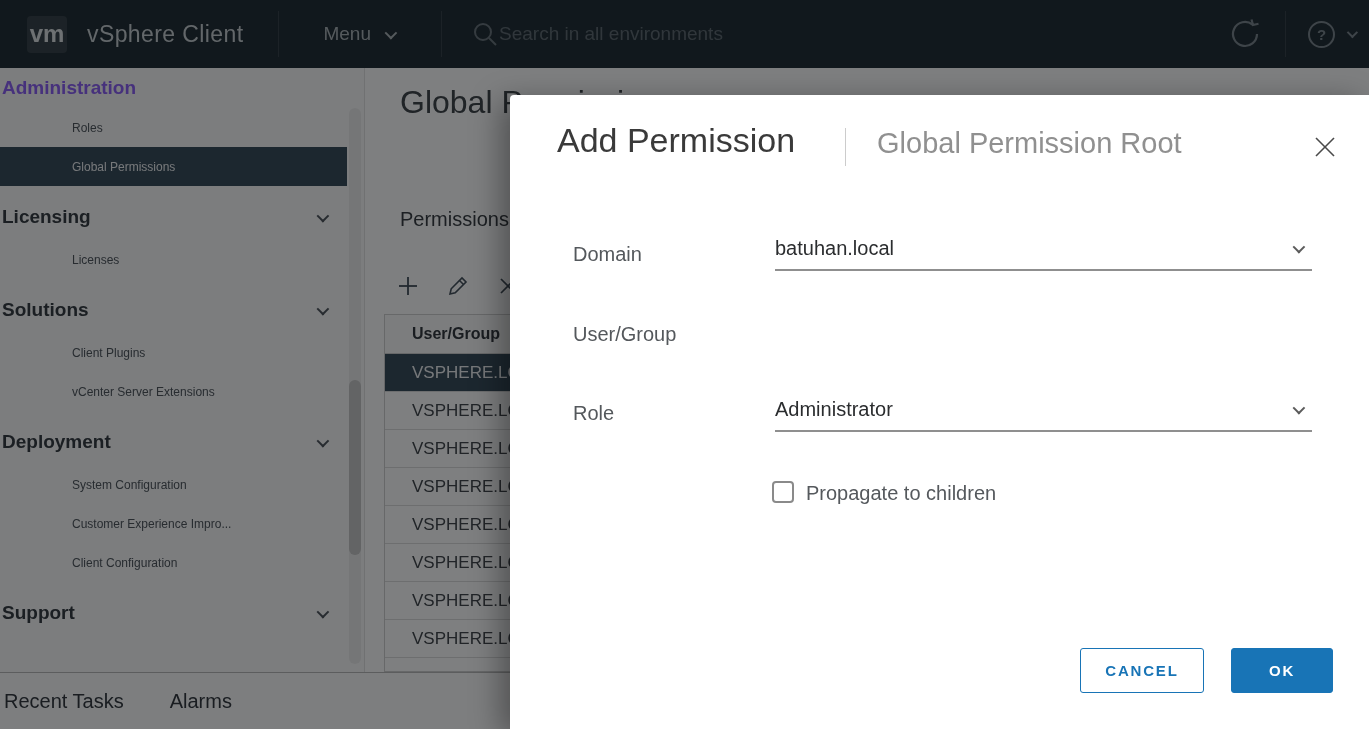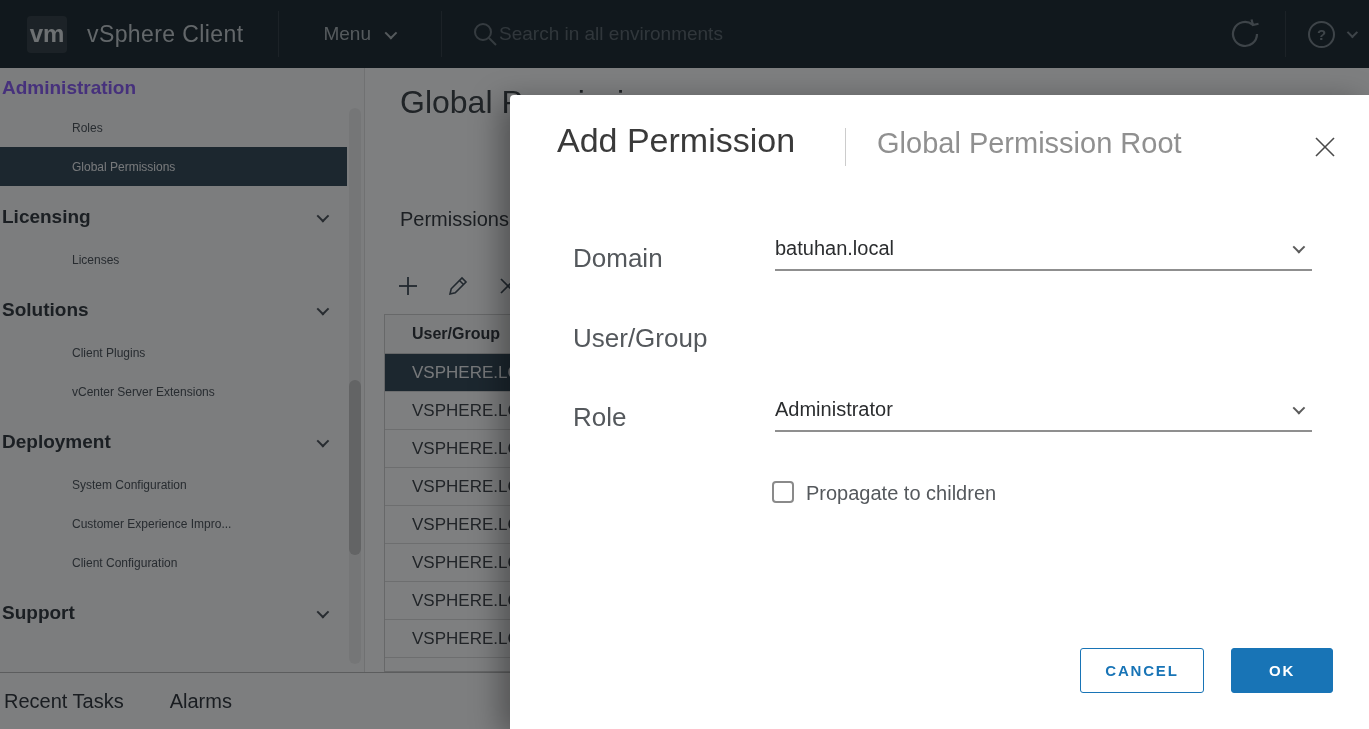--- a/index.html
+++ b/index.html
@@ -68,21 +68,21 @@
 
   
   .overlay { position:absolute; inset:0; background:rgba(8,10,12,0.52); z-index:5; }
   .modal { position:absolute; left:510px; top:95px; width:859px; height:634px; background:#fff;
            z-index:10; border-radius:4px 0 0 0; box-shadow:-10px 6px 30px rgba(0,0,0,0.35); }
   .modal-title { position:absolute; left:47px; top:26px; font-size:34px; font-weight:300; color:#3a3a3a; }
   .modal-hdiv { position:absolute; left:335px; top:33px; width:1px; height:38px; background:#ccc; }
   .modal-context { position:absolute; left:367px; top:32px; font-size:29px; font-weight:300; color:#909090; }
   .modal-close { position:absolute; right:32px; top:40px; width:24px; height:24px; cursor:pointer; color:#4a4a4a; }
 
-  .fld-label { position:absolute; left:63px; font-size:26px; color:#54585c; }
+  .fld-label { position:absolute; left:63px; font-size:20px; color:#54585c; }
   .fld-control { position:absolute; left:265px; height:44px; display:flex; align-items:center;
                  border-bottom:2px solid #8f8f8f; cursor:pointer; }
   .fld-value { font-size:20px; color:#2b2d2f; }
   .sel-chev { position:absolute; right:10px; width:9px; height:9px; color:#5b5b5b; }
   .ug-input { border:none; outline:none; background:transparent; font-size:20px; color:#2b2d2f;
               font-family:inherit; width:210px; }
   .ug-search-icon { margin-right:9px; flex:0 0 auto; }
 
   .cb-box { position:absolute; left:262px; top:386px; width:22px; height:22px; border:2px solid #8a8a8a;
             border-radius:4px; background:#fff; cursor:pointer; }

